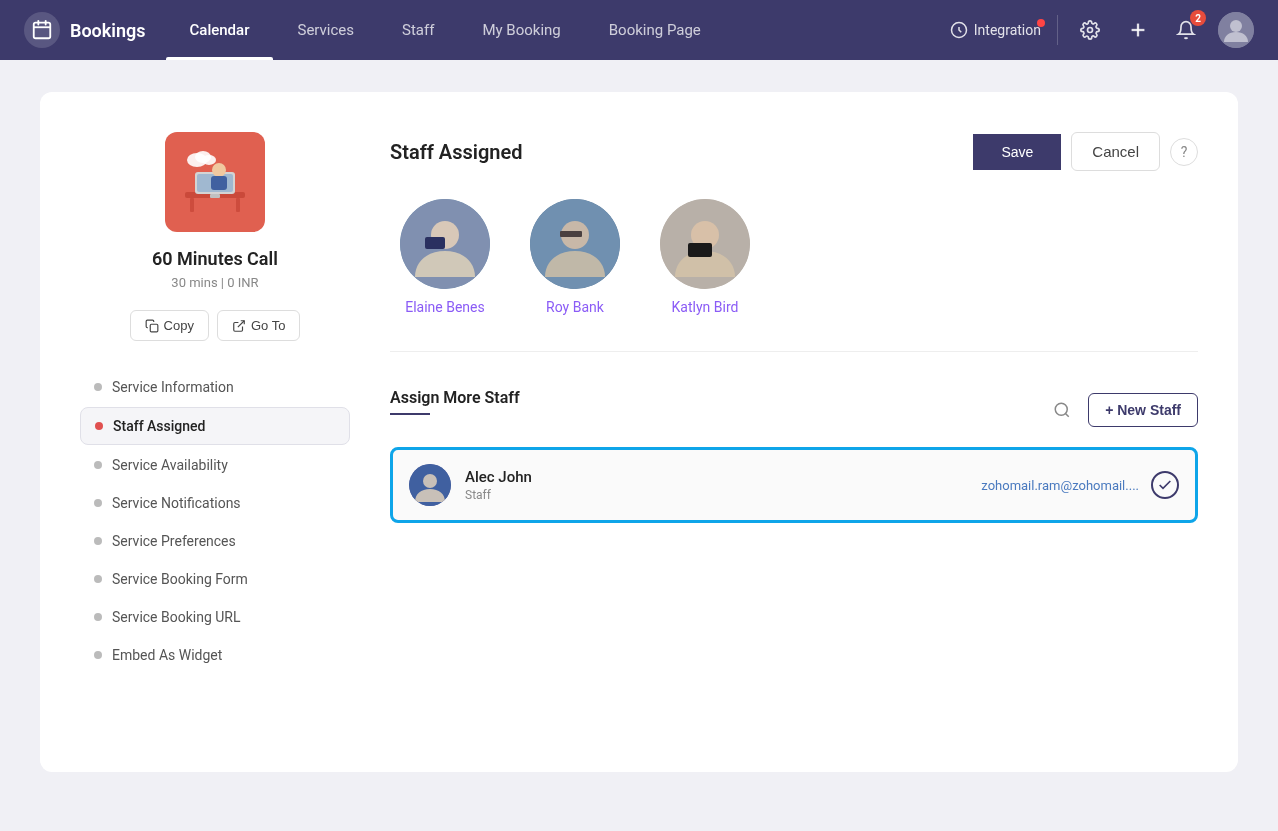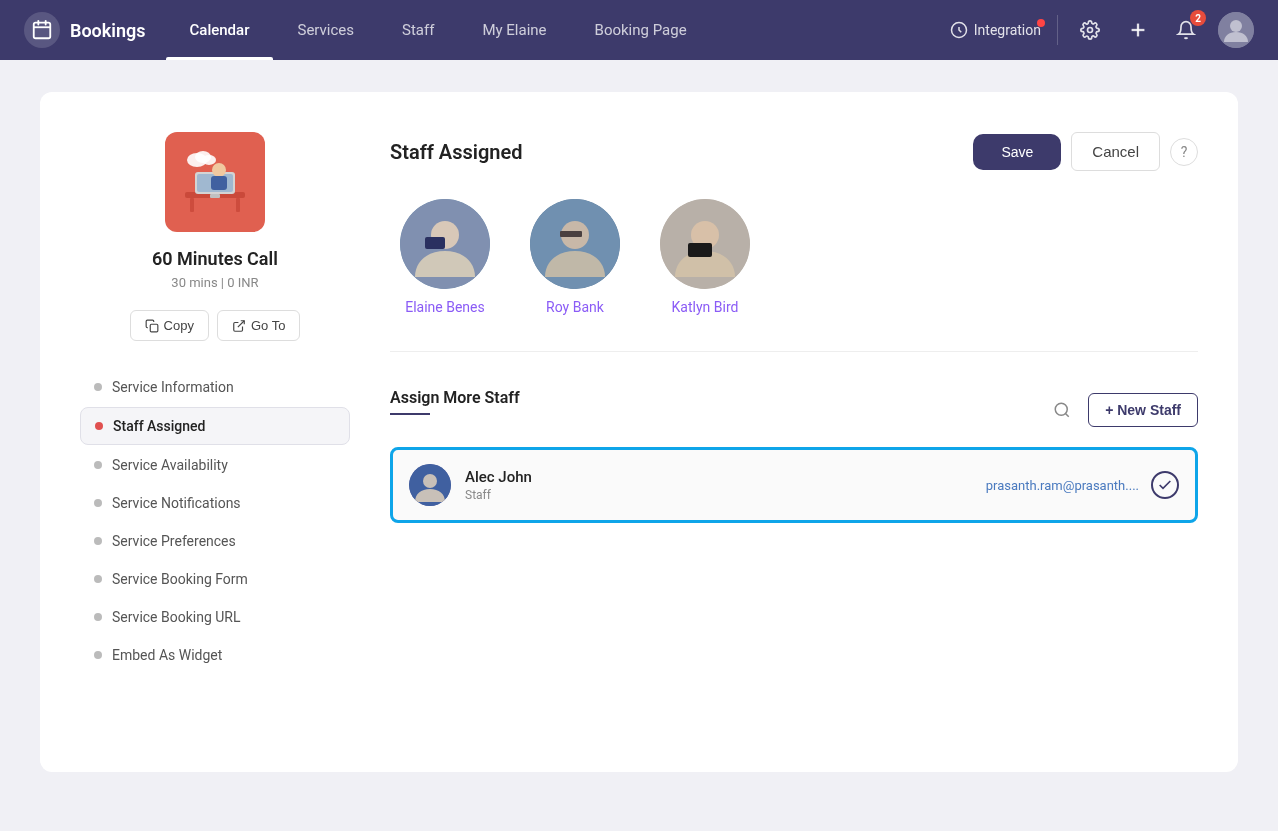--- a/index.html
+++ b/index.html
@@ -245,21 +245,21 @@
     .section-title {
       font-size: 20px;
       font-weight: 600;
       color: #222;
       flex: 1;
     }
     .btn-save {
       background: #3d3a6b;
       color: white;
       border: none;
-      border-radius: 10px;
+      border-radius: 0;
       padding: 10px 28px;
       font-size: 14px;
       font-weight: 500;
       cursor: pointer;
       margin-right: 10px;
     }
     .btn-cancel {
       background: white;
       color: #444;
       border: 1px solid #ddd;
@@ -426,21 +426,21 @@
     <a class="nav-link active">
       <span>Calendar</span>
     </a>
     <a class="nav-link">
       <span>Services</span>
     </a>
     <a class="nav-link">
       <span>Staff</span>
     </a>
     <a class="nav-link">
-      <span>My Elaine</span>
+      <span>My Booking</span>
     </a>
     <a class="nav-link">
       <span>Booking Page</span>
     </a>
   </div>
 
   <div class="nav-right">
     <div class="nav-integration">
       <svg width="18" height="18" viewBox="0 0 24 24" fill="none" stroke="rgba(255,255,255,0.85)" stroke-width="2">
         <circle cx="12" cy="12" r="10"></circle>
@@ -626,21 +626,21 @@
             <svg viewBox="0 0 42 42" fill="none" width="42" height="42">
               <circle cx="21" cy="21" r="21" fill="#4060a0"></circle>
               <circle cx="21" cy="17" r="7" fill="#c8c0b8"></circle>
               <path d="M6 38c0-8 6-13 15-13s15 5 15 13" fill="#c8c0b8"></path>
             </svg>
           </div>
           <div class="staff-list-info">
             <div class="staff-list-name">Alec John</div>
             <div class="staff-list-role">Staff</div>
           </div>
-          <span class="staff-list-email">prasanth.ram@prasanth....</span>
+          <span class="staff-list-email">zohomail.ram@zohomail....</span>
           <div class="staff-check">
             <svg width="16" height="16" viewBox="0 0 24 24" fill="none" stroke="#3d3a6b" stroke-width="2.5">
               <polyline points="20 6 9 17 4 12"></polyline>
             </svg>
           </div>
         </div>
       </div>
     </div>
 
   </div>

